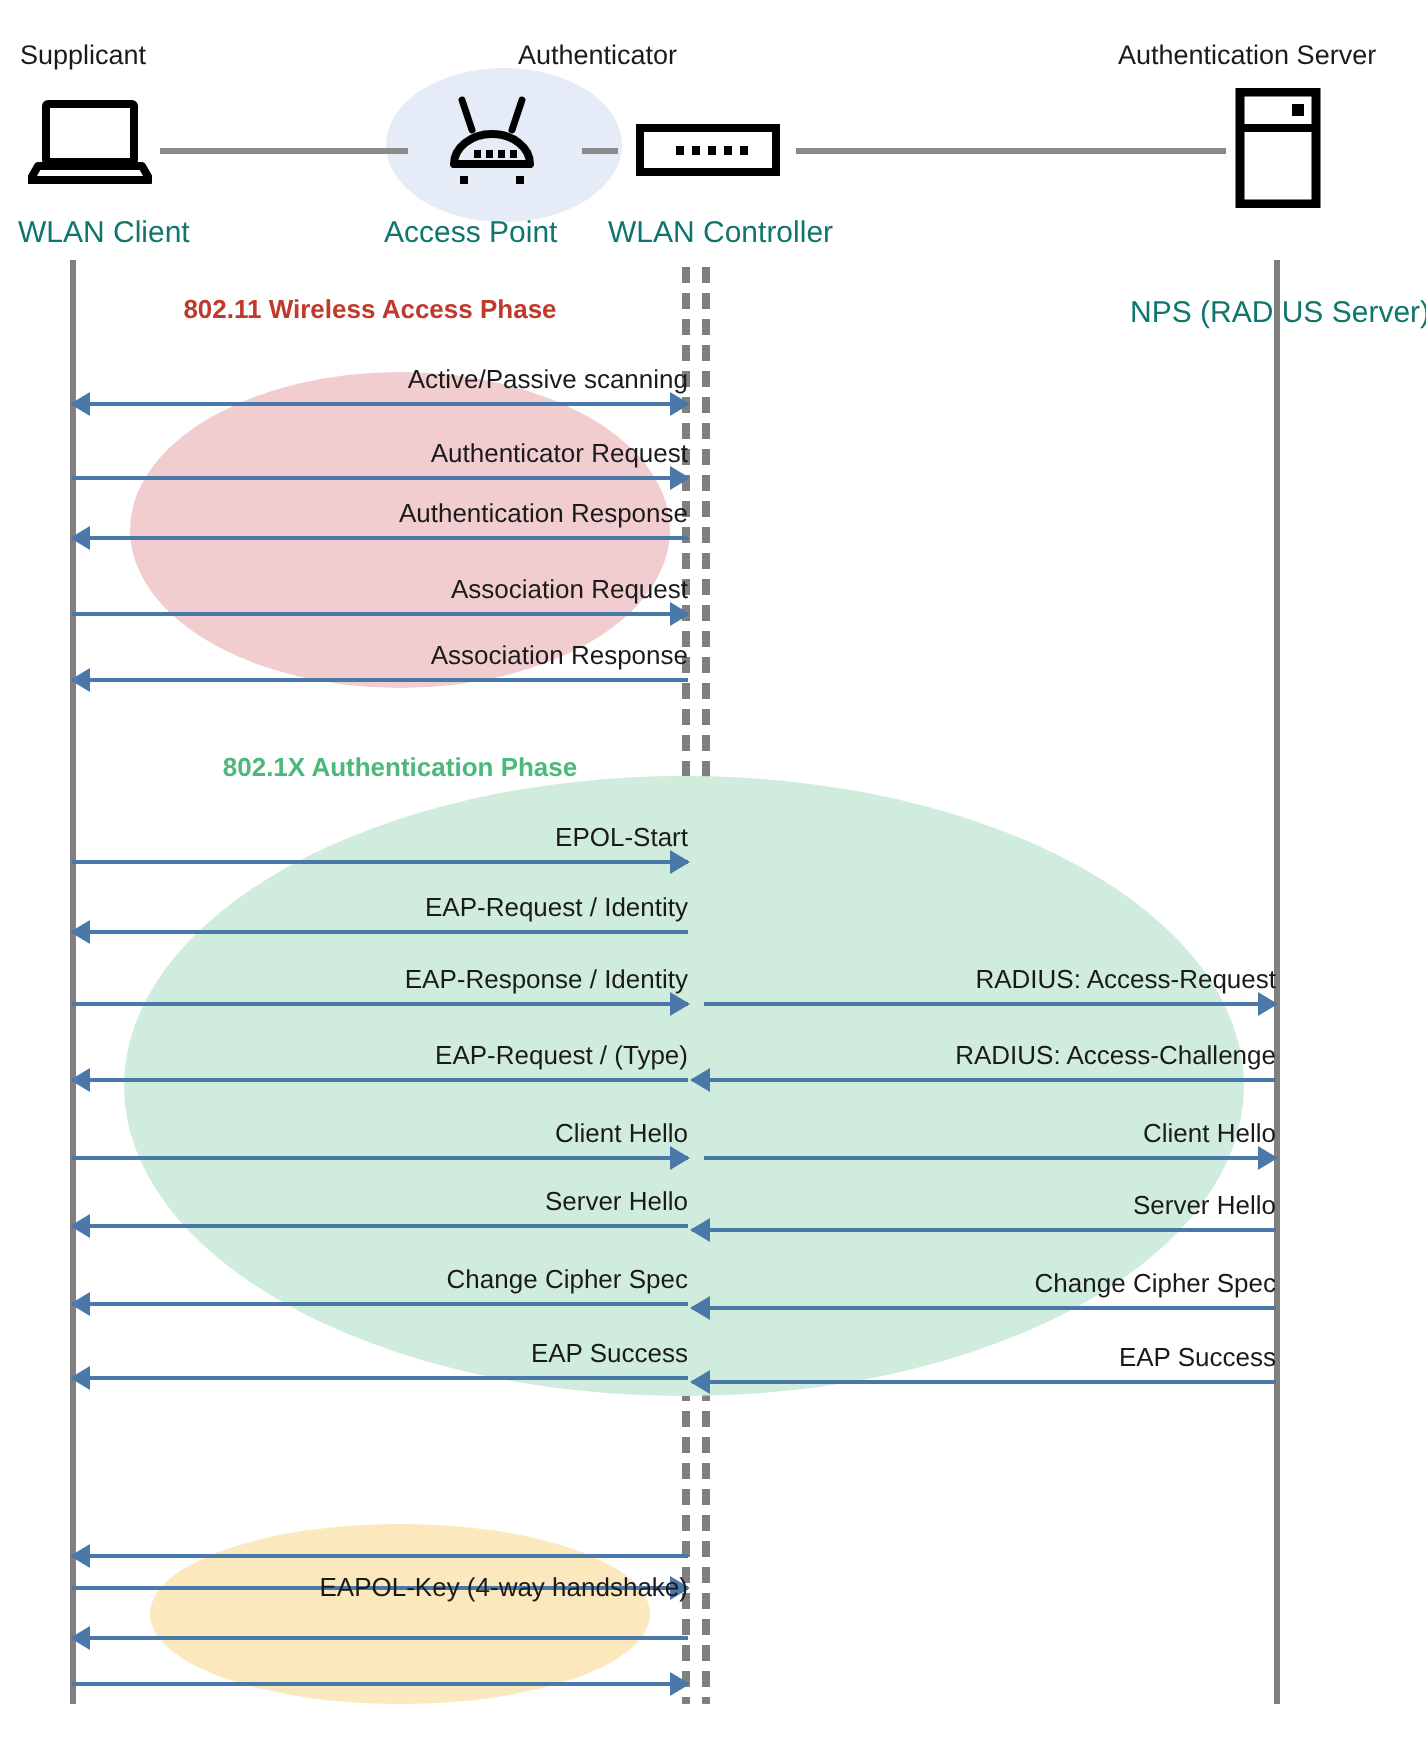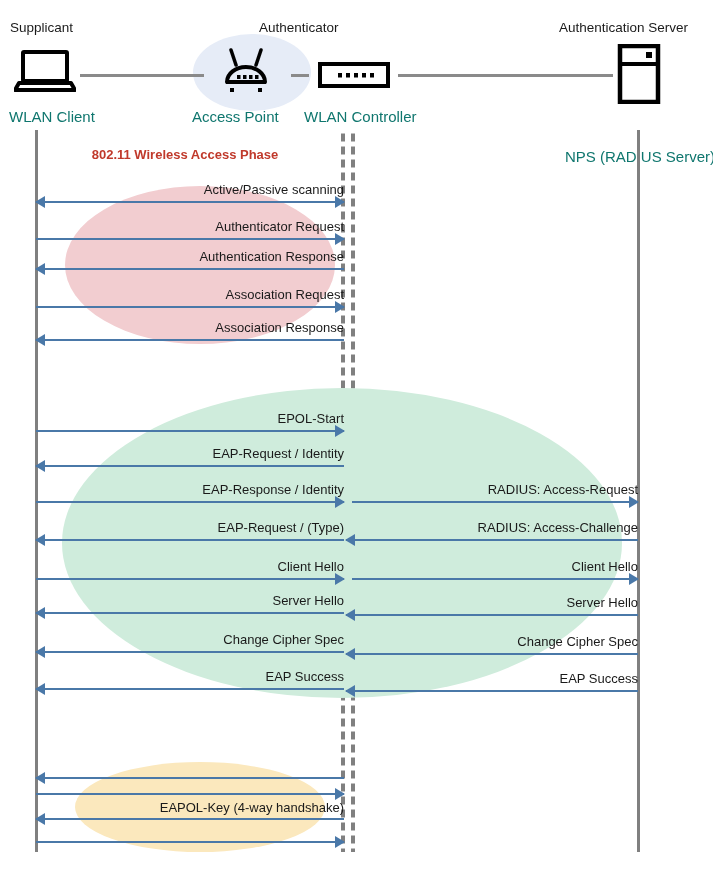--- a/index.html
+++ b/index.html
@@ -186,20 +186,21 @@
   <div class="lifeline-dashed" style="left:341px; top:130px; height:722px;"></div>
   <div class="lifeline-dashed" style="left:351px; top:130px; height:722px;"></div>
   <div class="lifeline" style="left:637px; top:130px; height:722px;"></div>
 
   <div class="phase-ellipse" style="left:65px; top:186px; width:270px; height:158px; background:#f2cdd0;"></div>
   <div class="phase-ellipse" style="left:62px; top:388px; width:560px; height:310px; background:#cfecdc;"></div>
   <div class="phase-ellipse" style="left:75px; top:762px; width:250px; height:90px; background:#fbe8bd;"></div>
 
   <div class="phase-label" style="left:75px; top:146px; width:220px; color:#c0392b;">802.11 Wireless Access Phase</div>
 
+  <div class="phase-label" style="left:95px; top:375px; width:210px; color:#4cb87a;">802.1X Authentication Phase</div>
 
 
   <div class="msg" style="left:36px; top:201px; width:308px;">
     <div class="msg-label">Active/Passive scanning</div>
     <div class="msg-line"></div>
     <div class="arrowhead right"></div>
     <div class="arrowhead left"></div>
   </div>
 
   <div class="msg" style="left:36px; top:238px; width:308px;">
@@ -316,21 +317,21 @@
     <div class="arrowhead left"></div>
   </div>
 
   <div class="msg" style="left:36px; top:793px; width:308px;">
     <div class="msg-label"></div>
     <div class="msg-line"></div>
     <div class="arrowhead right"></div>
   </div>
 
   <div class="msg" style="left:36px; top:818px; width:308px;">
-    <div class="msg-label" style="bottom:3px;margin-top:20px;">EAPOL-Key (4-way handshake)</div>
+    <div class="msg-label" style="bottom:17px;margin-top:20px;">EAPOL-Key (4-way handshake)</div>
     <div class="msg-line"></div>
     <div class="arrowhead left"></div>
   </div>
 
   <div class="msg" style="left:36px; top:841px; width:308px;">
     <div class="msg-label"></div>
     <div class="msg-line"></div>
     <div class="arrowhead right"></div>
   </div>
 

